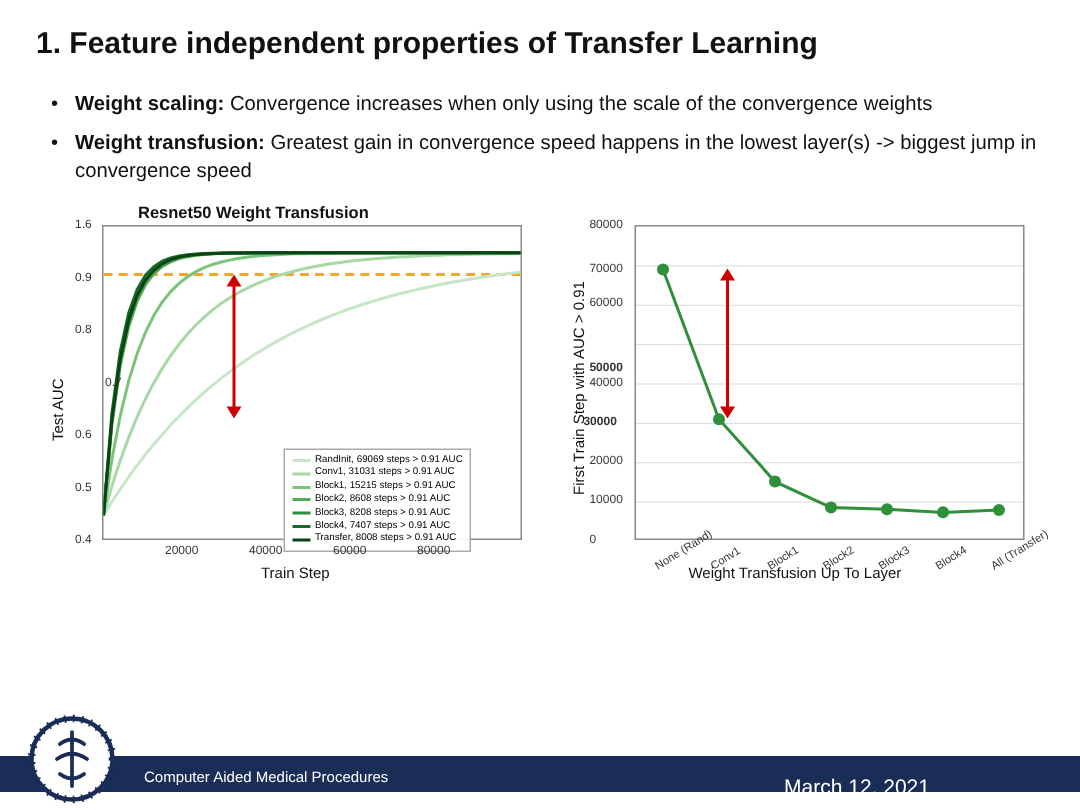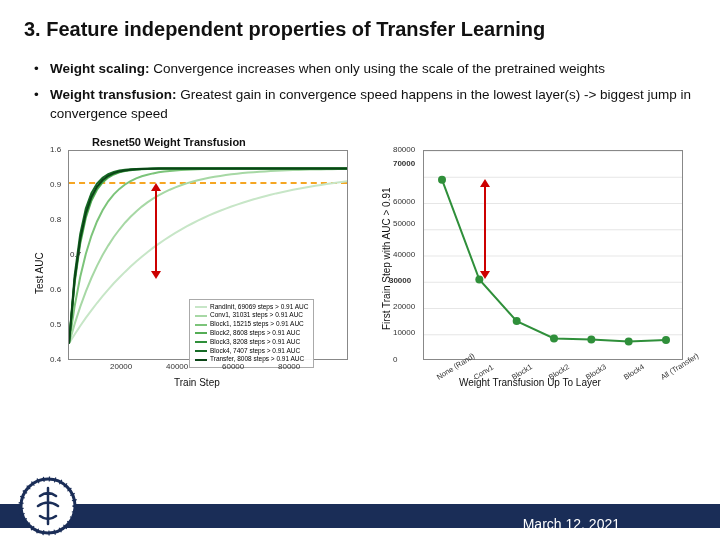--- a/index.html
+++ b/index.html
@@ -37,26 +37,26 @@
   .footer { position: absolute; left: 0; bottom: 0; width: 100%; height: 50px; }
   .footer-bar { position: absolute; left: 0; bottom: 12px; width: 100%; height: 24px; background: #1a2d57; }
   .footer-left { position: absolute; left: 96px; bottom: 16px; font-size: 10px; color: #fff; }
   .footer-right { position: absolute; right: 100px; bottom: 8px; font-size: 14px; color: #fff; }
   .logo { position: absolute; left: 18px; bottom: 4px; width: 60px; height: 60px; }
 </style>
 </head>
 <body>
 
 <div class="slide">
-  <div class="title">3. Feature independent properties of Transfer Learning</div>
+  <div class="title">1. Feature independent properties of Transfer Learning</div>
 
   <div class="bullets">
     <div class="bullet-row">
       <div class="bullet-dot">•</div>
-      <div class="bullet-text"><b>Weight scaling:</b><span> Convergence increases when only using the scale of the pretrained weights</span></div>
+      <div class="bullet-text"><b>Weight scaling:</b><span> Convergence increases when only using the scale of the convergence weights</span></div>
     </div>
     <div class="bullet-row">
       <div class="bullet-dot">•</div>
       <div class="bullet-text"><b>Weight transfusion:</b><span> Greatest gain in convergence speed happens in the lowest layer(s) -&gt; biggest jump in convergence speed</span></div>
     </div>
   </div>
 
   <div class="charts-row">
 
     <div class="chart-box chart-left">
@@ -156,23 +156,23 @@
           <polygon points="7,0 2,8 12,8" fill="#c00"></polygon>
           <polygon points="7,100 2,92 12,92" fill="#c00"></polygon>
         </svg>
       </div>
       <div id="yticks2">
           <div class="ytick" style="left: 24px; top: 221px;">0</div>
           <div class="ytick" style="left: 24px; top: 194.75px;">10000</div>
           <div class="ytick" style="left: 24px; top: 168.5px;">20000</div>
           <div class="ytick" style="left: 20px; top: 142.25px; font-weight: bold;">30000</div>
           <div class="ytick" style="left: 24px; top: 116px;">40000</div>
-          <div class="ytick" style="left: 24px; top: 85px;">50000</div>
+          <div class="ytick" style="left: 24px; top: 106px; font-weight: bold;">50000</div>
           <div class="ytick" style="left: 24px; top: 63.5px;">60000</div>
-          <div class="ytick" style="left: 24px; top: 25px; font-weight: bold;">70000</div>
+          <div class="ytick" style="left: 24px; top: 40px;">70000</div>
           <div class="ytick" style="left: 24px; top: 11px;">80000</div>
         </div>
       <div id="xticks2">
           <div class="xtick" style="left: 66px; top: 240px; transform: rotate(-32deg); transform-origin: left top; white-space: nowrap; font-size: 7.5px;">None (Rand)</div>
           <div class="xtick" style="left: 103.333px; top: 240px; transform: rotate(-32deg); transform-origin: left top; white-space: nowrap; font-size: 7.5px;">Conv1</div>
           <div class="xtick" style="left: 140.667px; top: 240px; transform: rotate(-32deg); transform-origin: left top; white-space: nowrap; font-size: 7.5px;">Block1</div>
           <div class="xtick" style="left: 178px; top: 240px; transform: rotate(-32deg); transform-origin: left top; white-space: nowrap; font-size: 7.5px;">Block2</div>
           <div class="xtick" style="left: 215.333px; top: 240px; transform: rotate(-32deg); transform-origin: left top; white-space: nowrap; font-size: 7.5px;">Block3</div>
           <div class="xtick" style="left: 252.667px; top: 240px; transform: rotate(-32deg); transform-origin: left top; white-space: nowrap; font-size: 7.5px;">Block4</div>
           <div class="xtick" style="left: 290px; top: 240px; transform: rotate(-32deg); transform-origin: left top; white-space: nowrap; font-size: 7.5px;">All (Transfer)</div>
@@ -181,14 +181,15 @@
   </div>
 </div>
 
 <div class="footer">
   <div class="footer-bar"></div>
   <svg class="logo" viewBox="0 0 60 60">
     <circle cx="30" cy="30" r="27" fill="#fff" stroke="#1a2d57" stroke-width="3"></circle>
     <circle cx="30" cy="30" r="27" fill="none" stroke="#1a2d57" stroke-width="5" stroke-dasharray="1.2 4.6"></circle>
     <path d="M30 12 v36 M22 20 q8 -6 16 0 M20 30 q10 -7 20 0 M22 40 q8 6 16 0" stroke="#1a2d57" stroke-width="2.5" fill="none" stroke-linecap="round"></path>
   </svg>
+  <div class="footer-left">Computer Aided Medical Procedures</div>
   <div class="footer-right">March 12, 2021</div>
 </div>
 
 </body></html>

